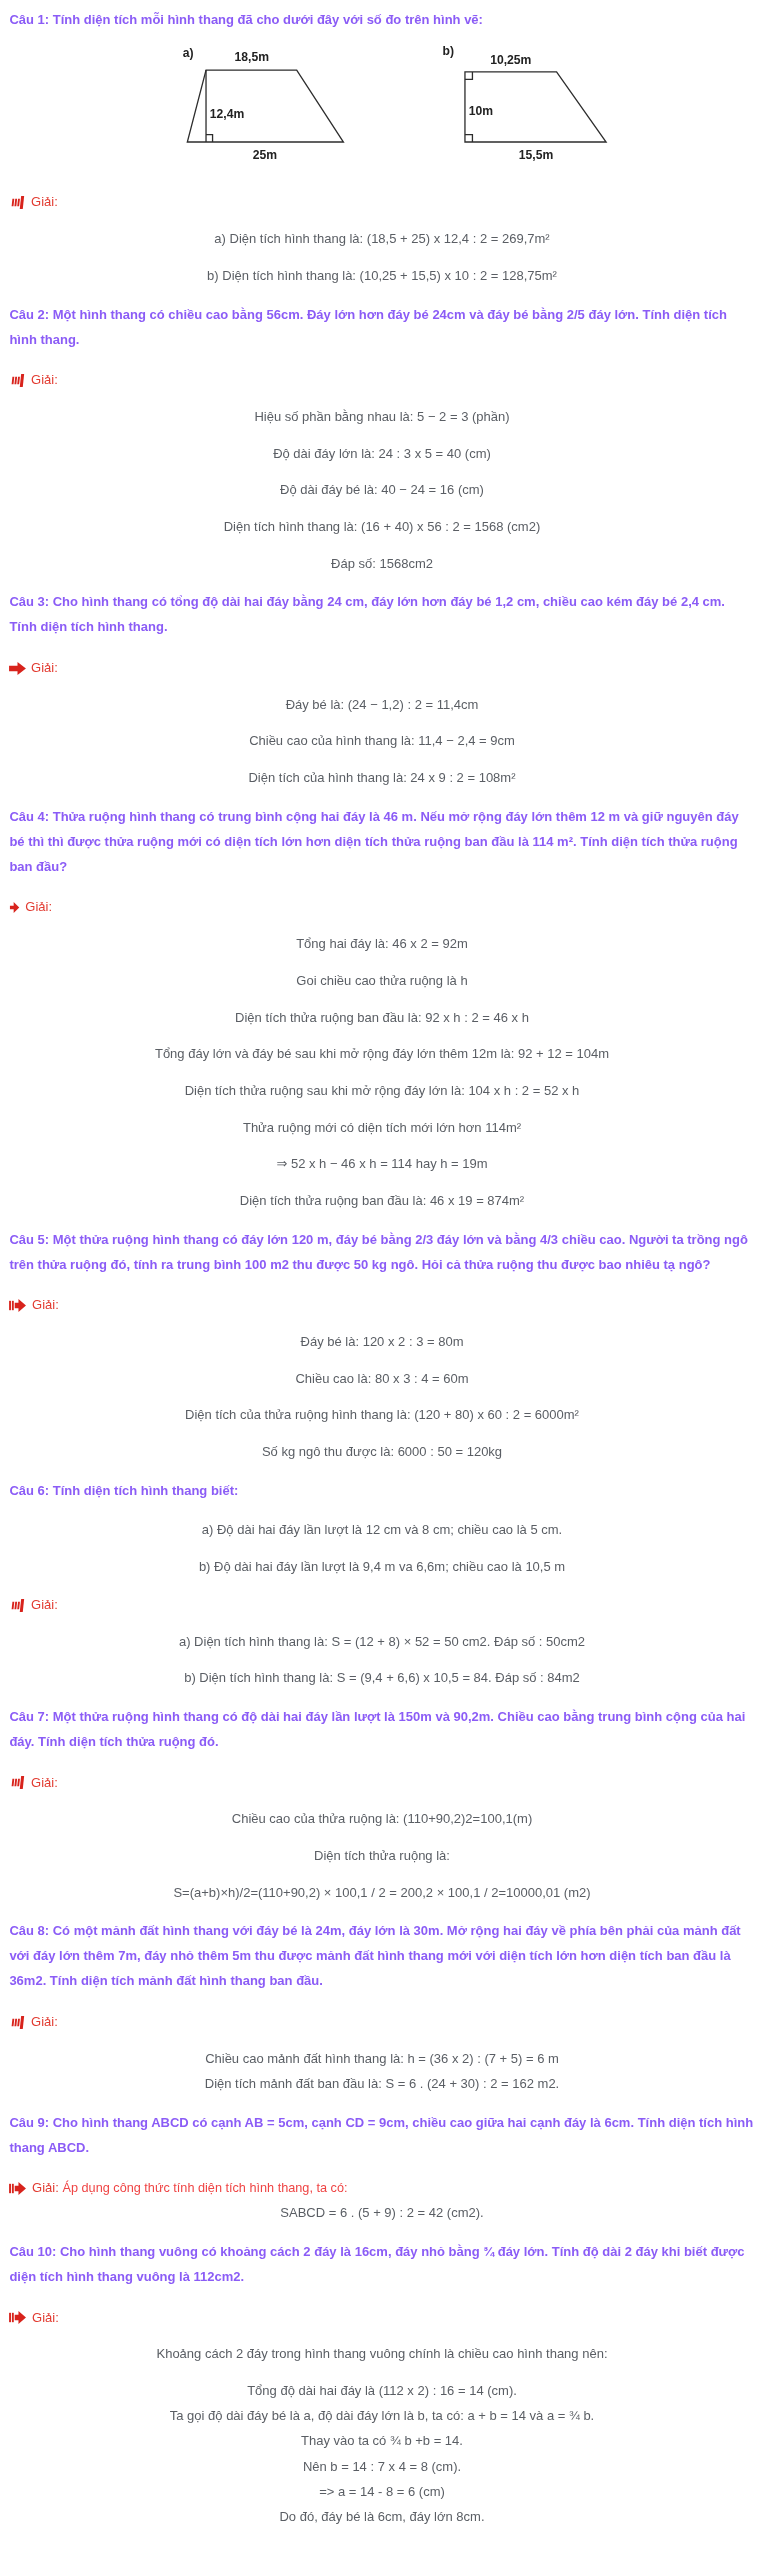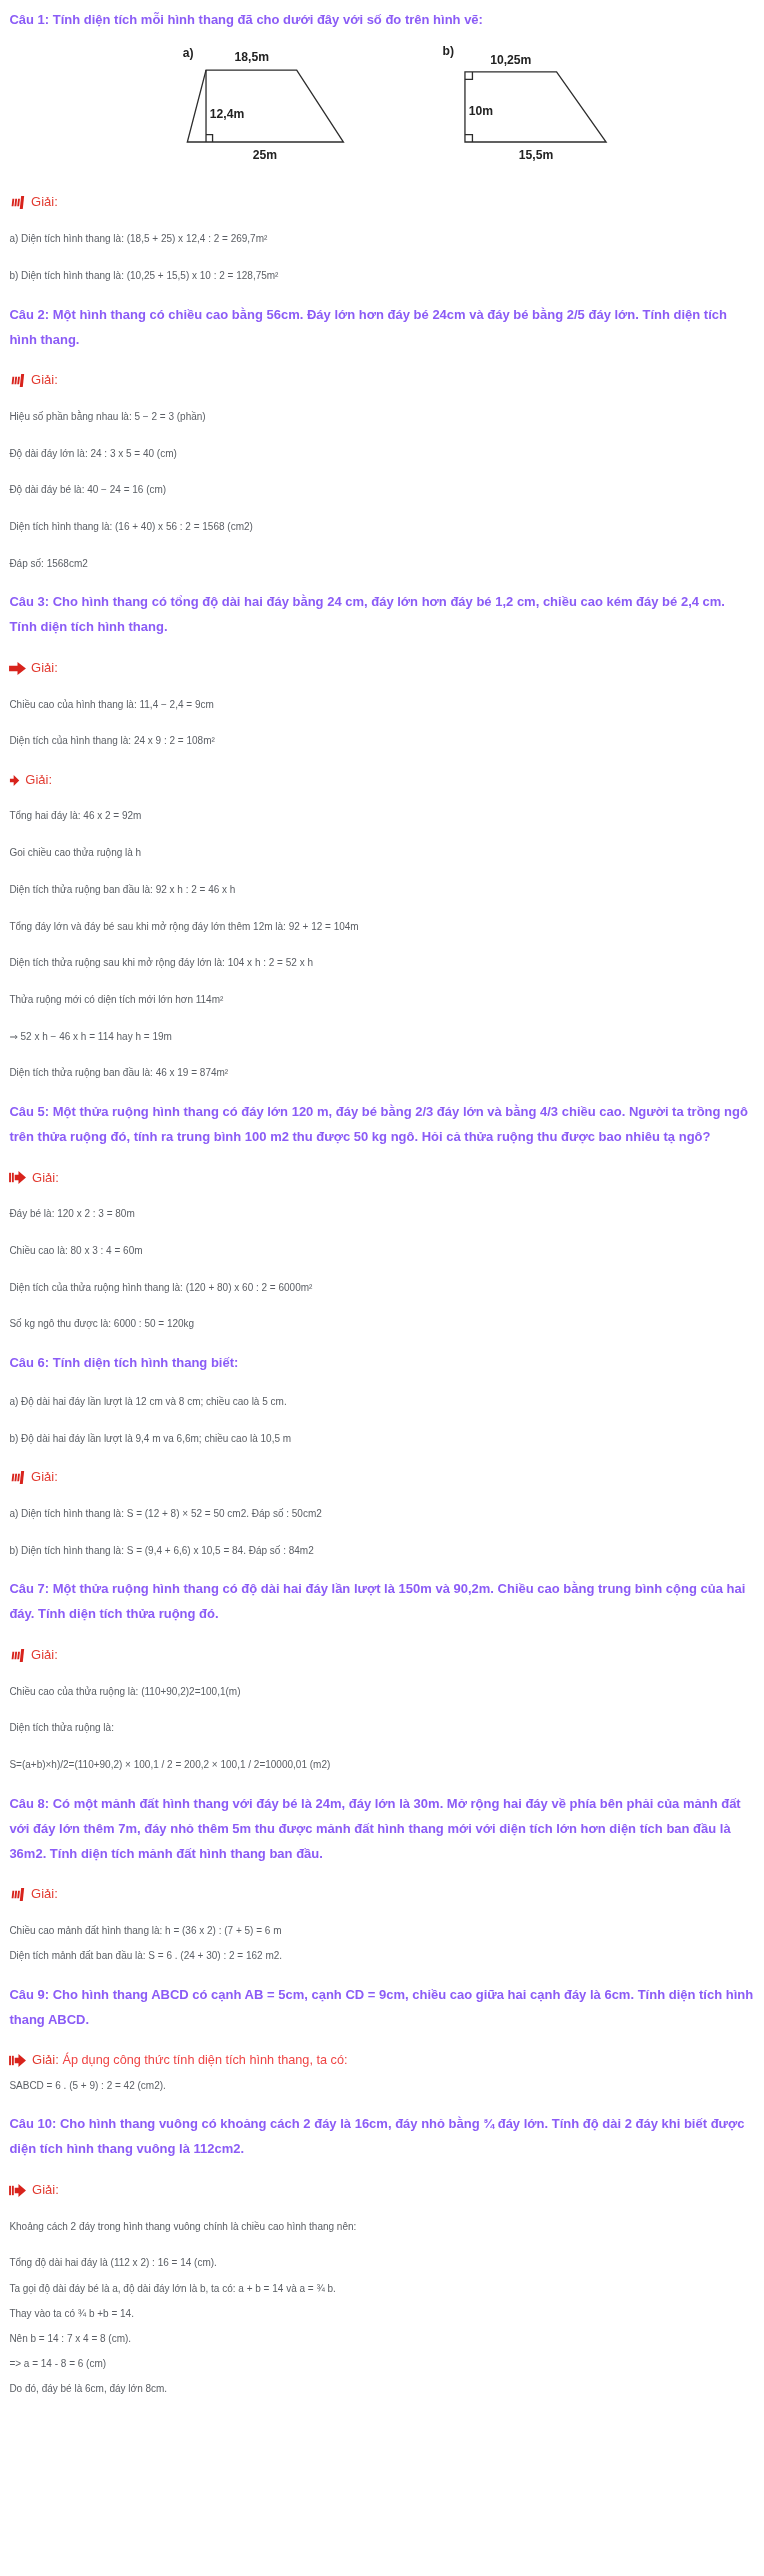--- a/index.html
+++ b/index.html
@@ -11,23 +11,24 @@
     box-sizing:border-box;
   }
   .heading{
     color:#8b5cf6;
     font-weight:bold;
     font-size:13px;
     line-height:25px;
     margin-top:16px;
   }
   .para{
-    font-size:10px;
+    font-size:13px;
     line-height:18.7px;
     margin-top:18px;
+    text-align:center;
   }
   .para.tight{margin-top:6.5px;}
   .giai{
     margin-top:19.6px;
     font-size:13px;
     line-height:18.7px;
     color:#e23b31;
     display:flex;
     align-items:center;
   }
@@ -106,22 +107,24 @@
     <div class="sect para">Đáp số: 1568cm2</div>
     <div class="sect heading">Câu 3: Cho hình thang có tổng độ dài hai đáy bằng 24 cm, đáy lớn hơn đáy bé 1,2 cm, chiều cao kém đáy bé 2,4 cm. Tính diện tích hình thang.</div>
     <div class="sect giai">
       <span class="icn">
         <svg width="17" height="15" viewBox="0 0 18 16">
           <path fill="#d8231c" d="M0,5 L9,5 L9,1 L18,8 L9,15 L9,11 L0,11 Z"></path>
         </svg>
       </span>
       <span class="giai-label">Giải:</span>
     </div>
+    <div class="sect para">Đáy bé là: (24 − 1,2) : 2 = 11,4cm</div>
     <div class="sect para">Chiều cao của hình thang là: 11,4 − 2,4 = 9cm</div>
     <div class="sect para">Diện tích của hình thang là: 24 x 9 : 2 = 108m²</div>
+    <div class="sect heading">Câu 4: Thửa ruộng hình thang có trung bình cộng hai đáy là 46 m. Nếu mở rộng đáy lớn thêm 12 m và giữ nguyên đáy bé thì thì được thửa ruộng mới có diện tích lớn hơn diện tích thửa ruộng ban đầu là 114 m². Tính diện tích thửa ruộng ban đầu?</div>
     <div class="sect giai">
       <span class="icn">
         <svg width="11.2" height="15" viewBox="0 0 12 16">
           <path fill="#d8231c" d="M1,6 L5,6 L5,2 L11,8 L5,14 L5,10 L1,10 Z"></path>
         </svg>
       </span>
       <span class="giai-label">Giải:</span>
     </div>
     <div class="sect para">Tổng hai đáy là: 46 x 2 = 92m</div>
     <div class="sect para">Goi chiều cao thửa ruộng là h</div>

